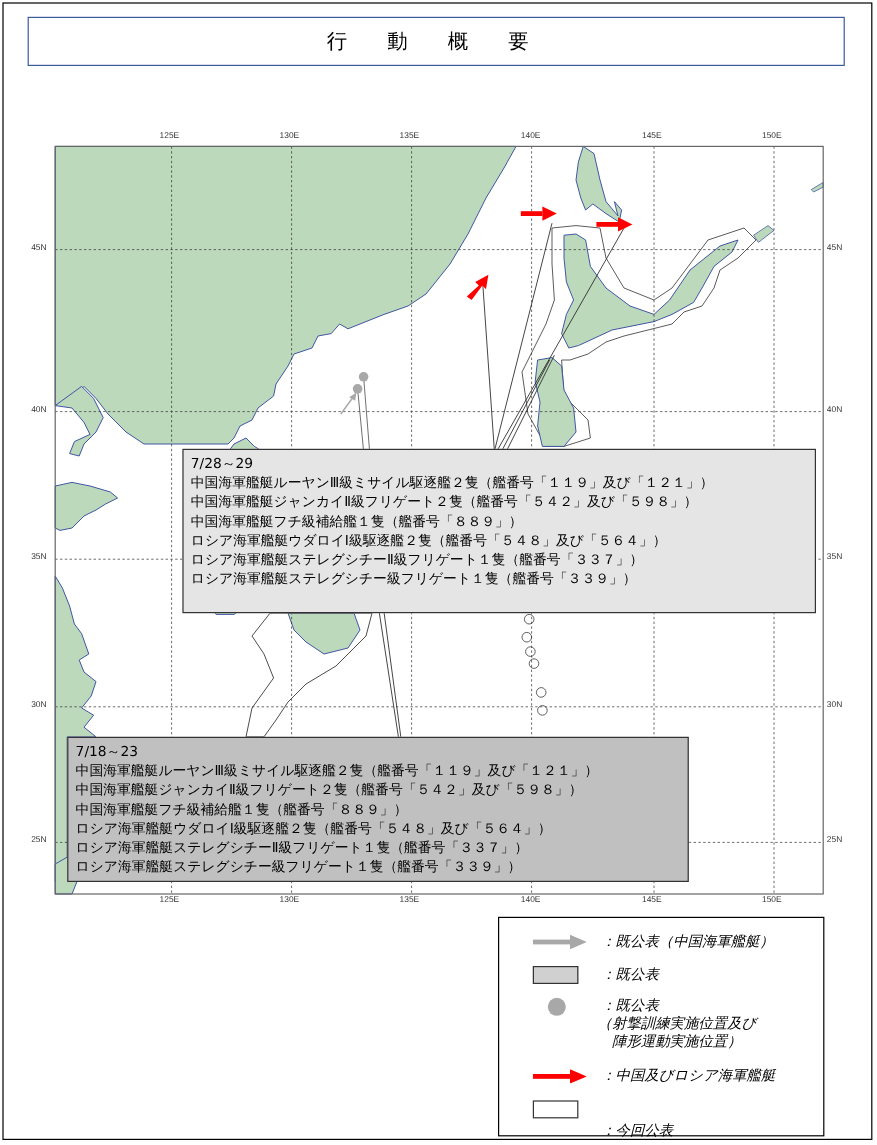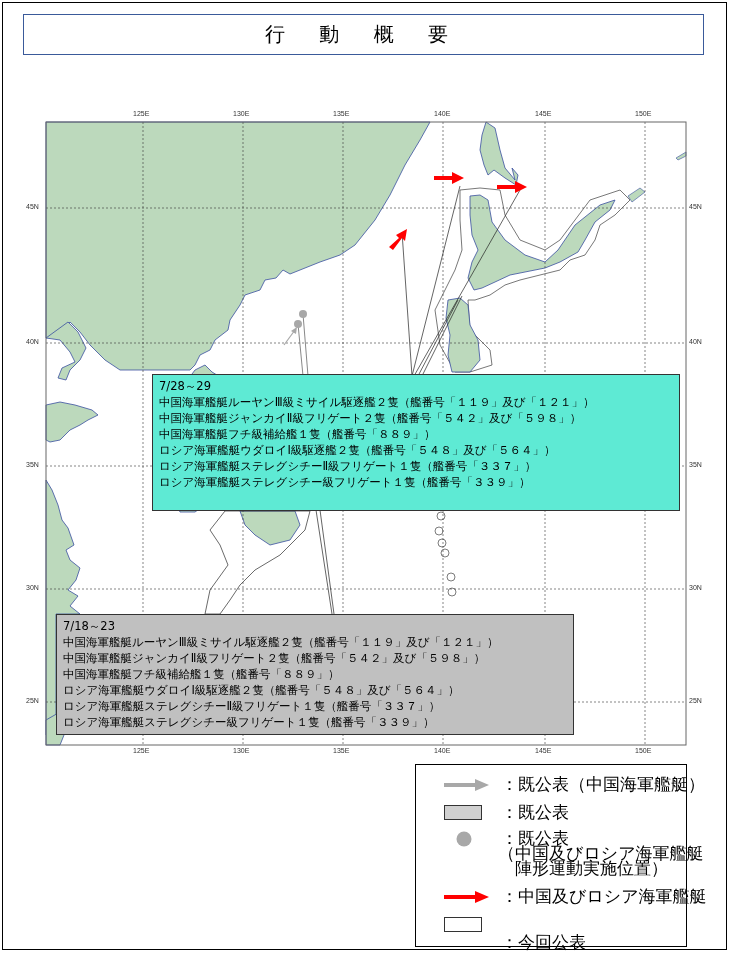--- a/index.html
+++ b/index.html
@@ -3,32 +3,32 @@
 <meta charset="utf-8">
 <style>
   html, body { margin: 0; padding: 0; background: #fff; }
   body { width: 731px; height: 954px; position: relative; overflow: hidden;
          font-family: "DejaVu Sans", "Liberation Sans", sans-serif; }
   .page-frame { position: absolute; left: 2px; top: 2px; width: 725px; height: 948px;
                 border: 1px solid #000; box-sizing: border-box; }
   .title-box { position: absolute; left: 23px; top: 14px; width: 681px; height: 41px;
                border: 1.5px solid #3a5a9a; box-sizing: border-box;
                display: flex; align-items: center; justify-content: center; }
-  .title-box span { font-size: 20px; letter-spacing: 14px; color: #000; }
+  .title-box span { font-size: 17px; letter-spacing: 14px; color: #000; }
   .map { position: absolute; left: 0; top: 0; }
   .tick { position: absolute; font-size: 7px; color: #333; font-family: "Liberation Sans", sans-serif; }
   .info-box { position: absolute; box-sizing: border-box; border: 1px solid #333;
               font-size: 11.5px; line-height: 16px; color: #000; padding: 3px 6px; }
   .info-box div { white-space: nowrap; }
-  .box-new { left: 152px; top: 374px; width: 528px; height: 137px; background: #5eead4; }
+  .box-new { left: 152px; top: 374px; width: 528px; height: 137px; background: #e5e5e5; }
   .box-old { left: 56px; top: 614px; width: 518px; height: 121px; background: #c0c0c0; }
   .legend { position: absolute; left: 415px; top: 764px; width: 272px; height: 183px;
             border: 1.5px solid #000; box-sizing: border-box; background: #fff; }
   .leg-sym { position: absolute; left: 28px; }
-  .leg-text { position: absolute; left: 85px; font-size: 17px; line-height: 15px; white-space: nowrap; }
+  .leg-text { position: absolute; left: 85px; font-size: 12px; line-height: 15px; white-space: nowrap; font-style: italic; }
 </style>
 </head>
 <body>
 
 <div class="page-frame"></div>
 
 <div class="title-box">
   <span>行 動 概 要</span>
 </div>
 
@@ -164,21 +164,21 @@
   </svg>
   <span class="leg-text" style="top:12px">：既公表（中国海軍艦艇）</span>
 
   <div class="leg-sym" style="top:40px;width:38px;height:15px;background:#d0d0d0;border:1px solid #333;box-sizing:border-box"></div>
   <span class="leg-text" style="top:40px">：既公表</span>
 
   <svg class="leg-sym" style="top:66px;left:40px" width="16" height="16">
     <circle cx="8" cy="8" r="7.5" fill="#a8a8a8"></circle>
   </svg>
   <span class="leg-text" style="top:66px">：既公表</span>
-  <span class="leg-text" style="top:81px;left:82px">（中国及びロシア海軍艦艇</span>
+  <span class="leg-text" style="top:81px;left:82px">（射撃訓練実施位置及び</span>
   <span class="leg-text" style="top:96px;left:82px">　陣形運動実施位置）</span>
 
   <svg class="leg-sym" style="top:126px" width="45" height="12">
     <rect x="0" y="4" width="33" height="4" fill="#ff0000"></rect>
     <polygon points="31,0 45,6 31,12" fill="#ff0000"></polygon>
   </svg>
   <span class="leg-text" style="top:124px">：中国及びロシア海軍艦艇</span>
 
   <div class="leg-sym" style="top:152px;width:38px;height:15px;background:#fff;border:1px solid #333;box-sizing:border-box"></div>
   <span class="leg-text" style="top:170px">：今回公表</span>

